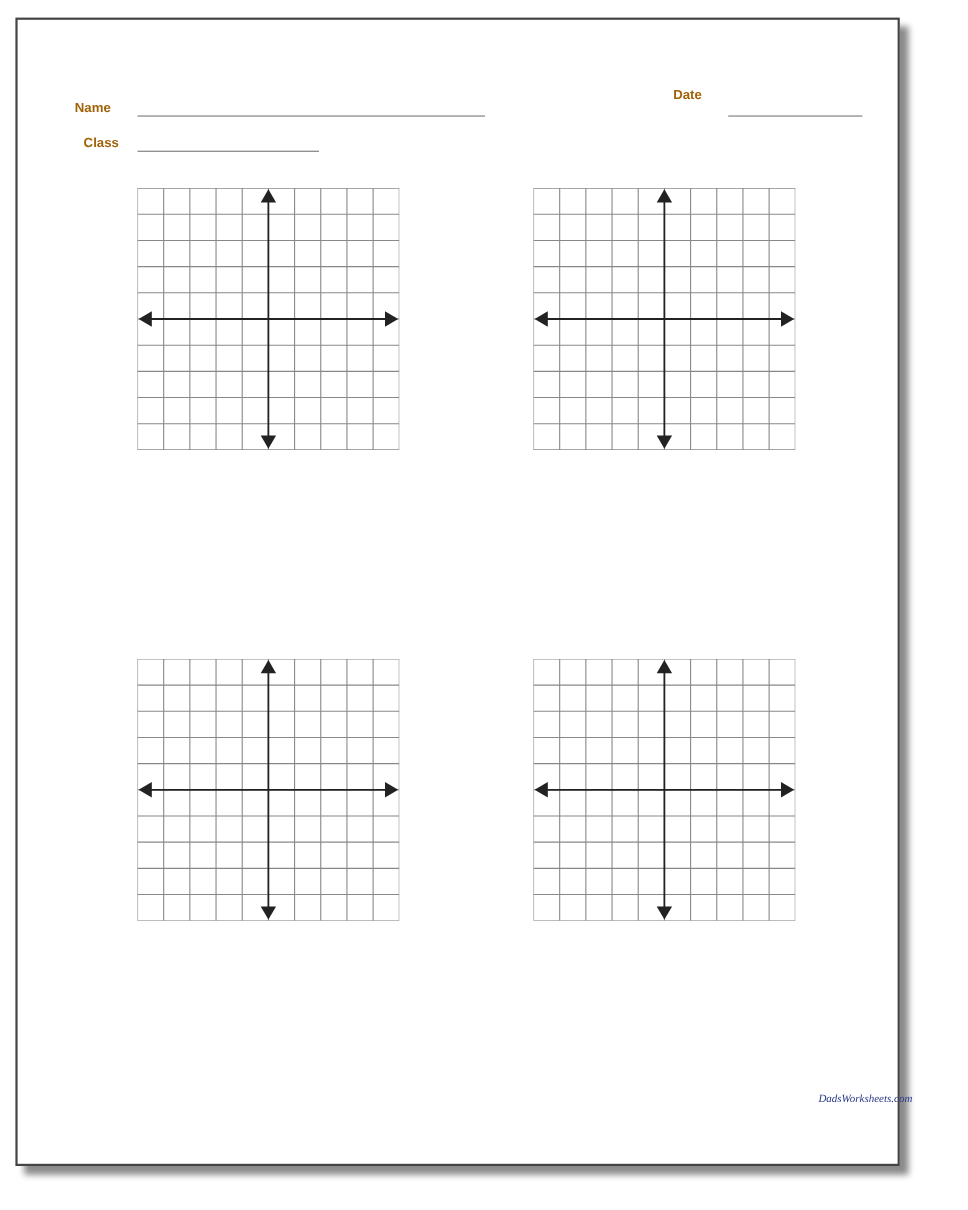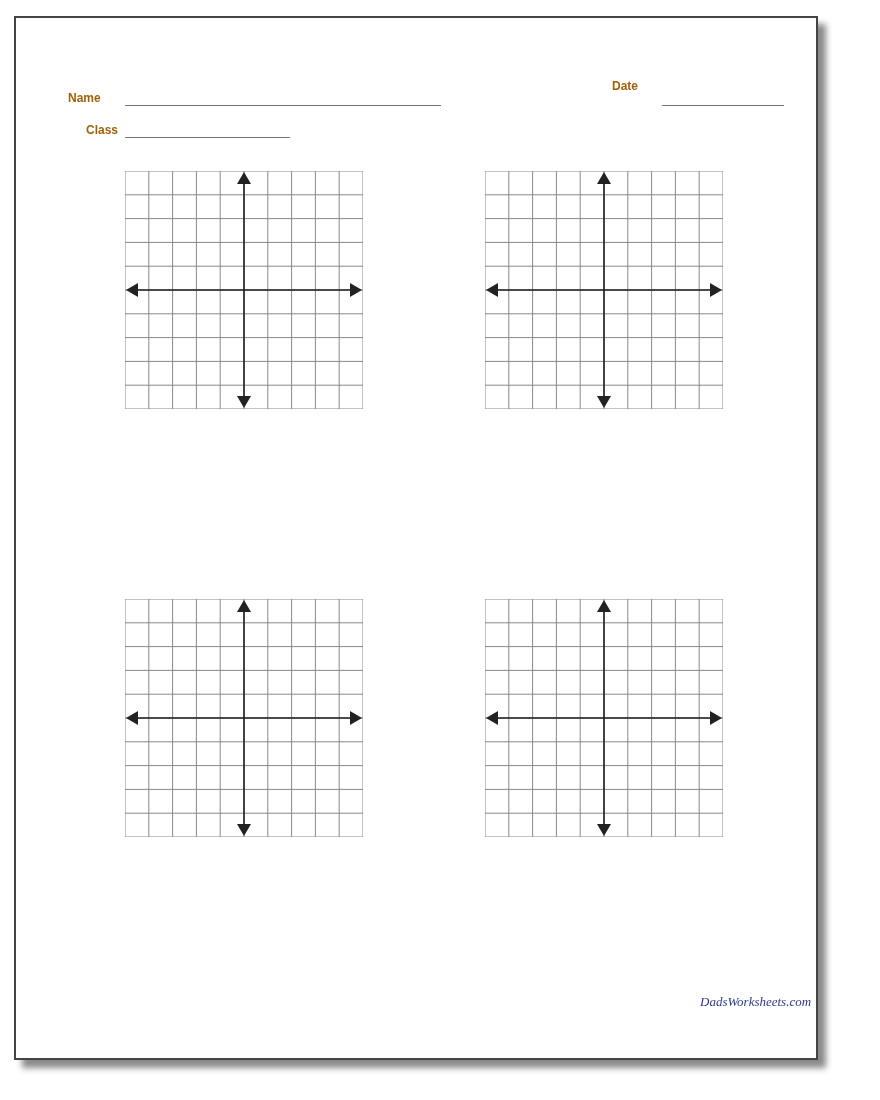--- a/index.html
+++ b/index.html
@@ -2,32 +2,32 @@
 <html><head>
 <meta charset="utf-8">
 <style>
   html,body{margin:0;padding:0;background:#fff;}
   body{width:880px;height:1100px;position:relative;overflow:hidden;font-family:"Liberation Sans",sans-serif;}
   .shadow{position:absolute;left:22px;top:24px;width:804px;height:1044px;background:#8a8a8a;filter:blur(3px);}
   .page{position:absolute;left:14px;top:16px;width:800px;height:1040px;background:#fff;border:2px solid #444;}
   .label{position:absolute;font-weight:bold;font-size:12px;color:#a16207;}
   .line{position:absolute;height:0;border-top:1.5px solid #777;}
   .grid{position:absolute;width:238px;height:238px;}
-  .credit{position:absolute;left:700px;top:994px;font-size:13px;color:#2a3a8a;font-style:italic;font-family:"Liberation Serif",serif;}
+  .credit{position:absolute;left:744px;top:994px;font-size:10px;color:#2a3a8a;font-style:italic;font-family:"Liberation Serif",serif;}
 </style>
 </head>
 <body>
 
 <div class="shadow"></div>
 <div class="page"></div>
 
 <span class="label" style="left:68px;top:91px;">Name</span>
 <div class="line" style="left:125px;top:105px;width:316px;"></div>
 
-<span class="label" style="left:86px;top:123px;text-align:center;">Class</span>
+<span class="label" style="left:76px;top:123px;text-align:center;">Class</span>
 <div class="line" style="left:125px;top:137px;width:165px;"></div>
 
 <span class="label" style="left:612px;top:79px;">Date</span>
 <div class="line" style="left:662px;top:105px;width:122px;"></div>
 
 <svg class="grid" style="left:125px;top:171px;" viewBox="0 0 238 238">
     <line x1="0.00" y1="0" x2="0.00" y2="238" stroke="#888888" stroke-width="1"></line>
     <line x1="0" y1="0.00" x2="238" y2="0.00" stroke="#888888" stroke-width="1"></line>
     <line x1="23.80" y1="0" x2="23.80" y2="238" stroke="#888888" stroke-width="1"></line>
     <line x1="0" y1="23.80" x2="238" y2="23.80" stroke="#888888" stroke-width="1"></line>

